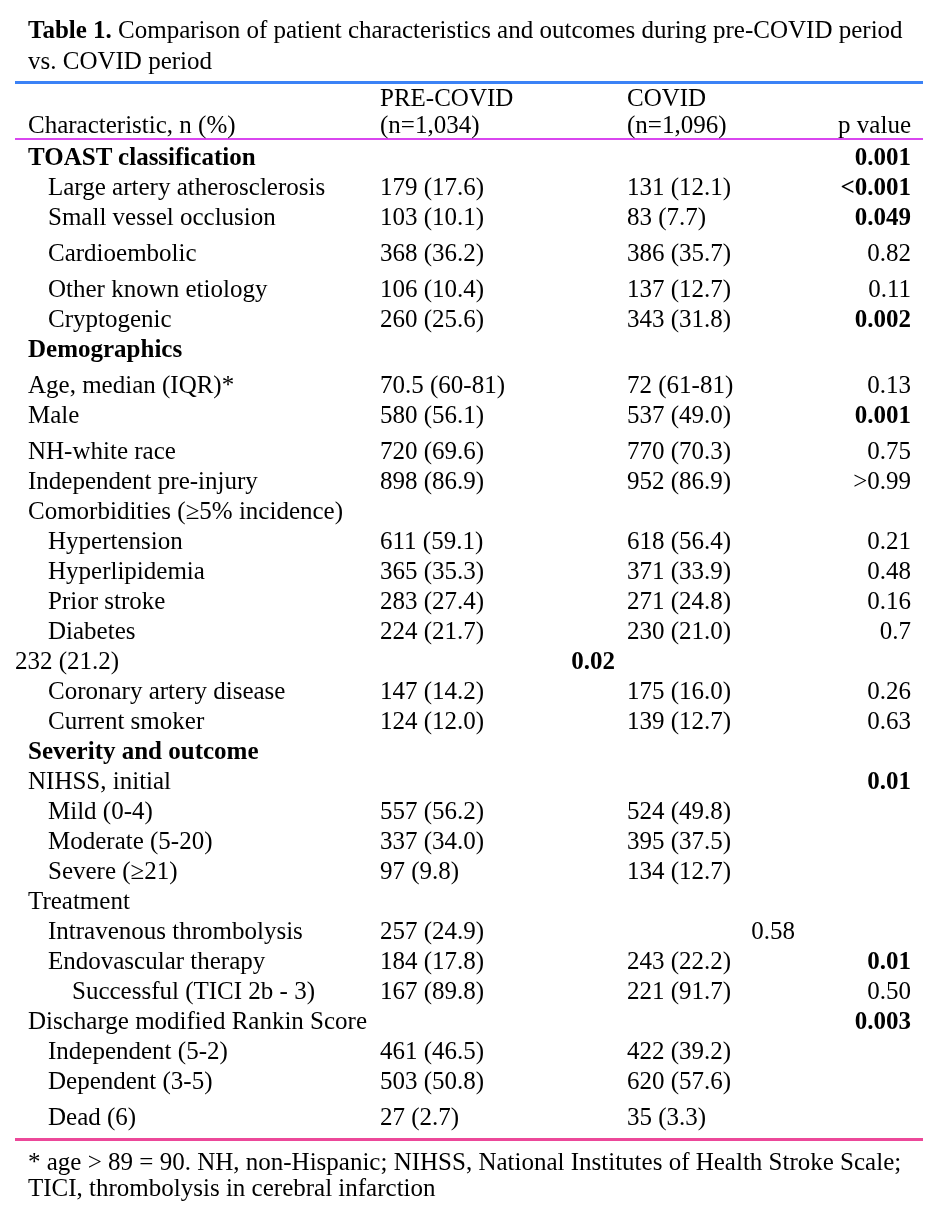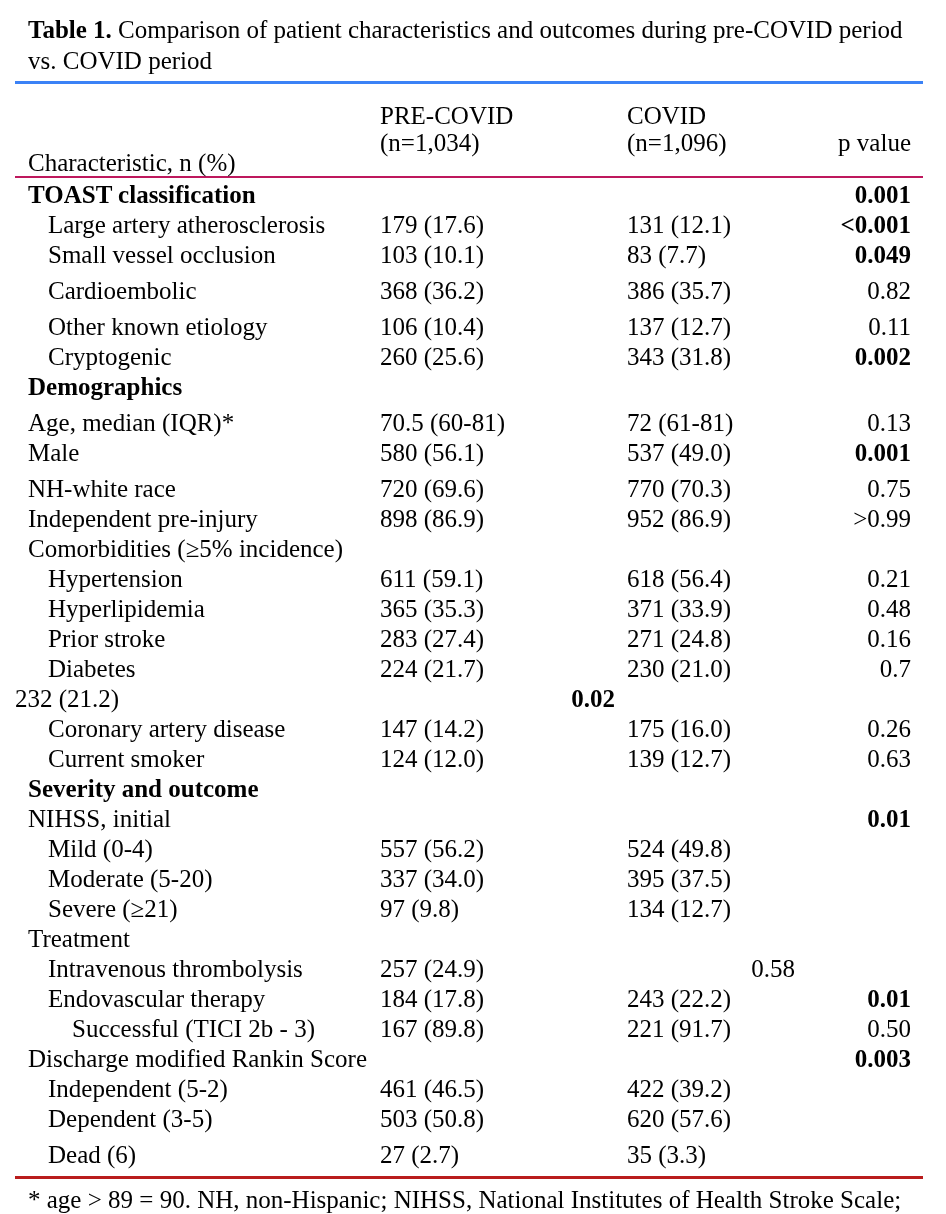--- a/index.html
+++ b/index.html
@@ -24,33 +24,33 @@
 
   
   .grid4 {
     display: grid;
     grid-template-columns: 365px 247px 180px 1fr;
   }
 
   
   .table-header {
     margin: 0 23px 0 15px;
-    padding-top: 18px;
-    border-bottom: 2px solid #be185d;
+    padding-top: 0;
+    border-bottom: 2px solid #d946ef;
   }
   .table-header .hrow { line-height: 27px; }
   .cell { white-space: nowrap; }
-  .lead-pad { padding-left: 13px; margin-top: 20px; }
+  .lead-pad { padding-left: 13px; }
   .p-col { text-align: right; padding-right: 12px; }
 
   
   .table-body {
     margin: 0 23px 0 15px;
     padding: 2px 0 6px 0;
-    border-bottom: 3px solid #b91c1c;
+    border-bottom: 3px solid #ec4899;
   }
   .row { line-height: 30px; }
   .row.gap { margin-top: 6px; }
   .ind0 { padding-left: 13px; }
   .ind1 { padding-left: 33px; }
   .ind2 { padding-left: 57px; }
   .bold { font-weight: bold; }
 
   
   .footnote {

